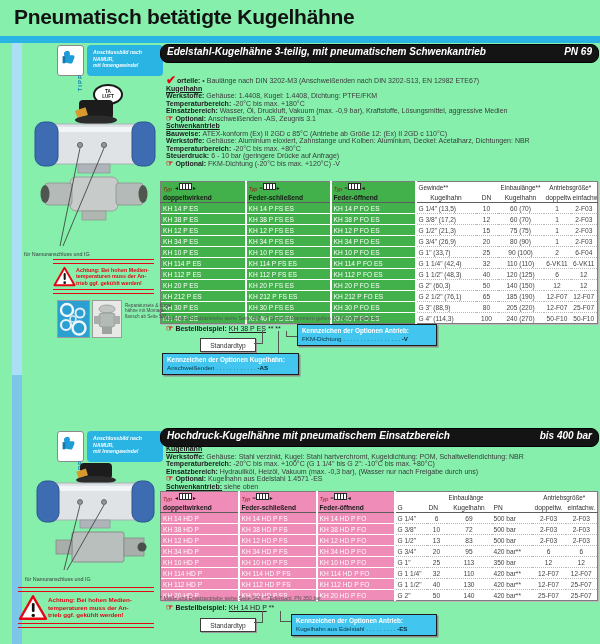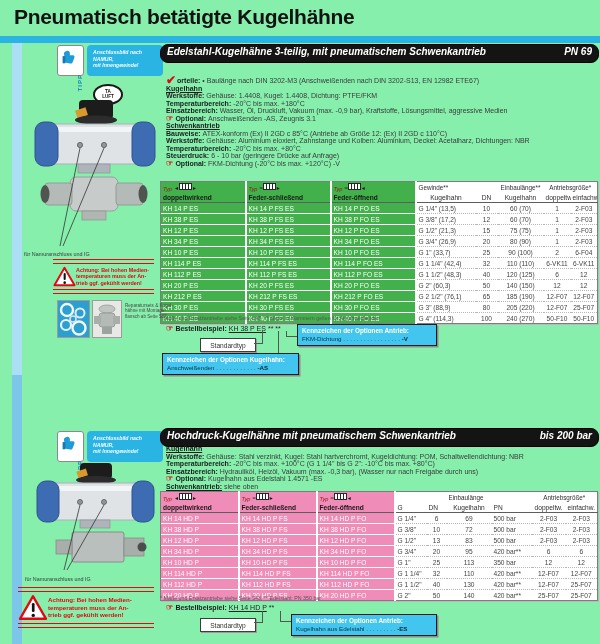--- a/index.html
+++ b/index.html
@@ -394,22 +394,22 @@
       </svg>
       <span class="tipp-vert">TIPP</span>
     </div>
     <div class="tipp-bubble">
       <span>Anschlussbild nach NAMUR,</span><br>
       <span>mit Innengewinde!</span>
     </div>
   </div>
 
   <div class="abs secbar" style="left:160px;top:428px;">
-    <span>Hochdruck-Kugelhähne mit pneumatischem Schwenkantrieb</span>
-    <span>bis 200 bar</span>
+    <span>Hochdruck-Kugelhähne mit pneumatischem Einsatzbereich</span>
+    <span>bis 400 bar</span>
   </div>
 
   <div class="abs specs" style="left:166px;top:445px;">
     <div class="spec-heading">Kugelhahn</div>
     <div id="s2specs">
         <div class="spec-line"><span class="lbl">Werkstoffe: </span><span>Gehäuse: Stahl verzinkt, Kugel: Stahl hartverchromt, Kugeldichtung: POM, Schaltwellendichtung: NBR</span></div>
         <div class="spec-line"><span class="lbl">Temperaturbereich: </span><span>-20°C bis max. +100°C (G 1 1/4" bis G 2": -10°C bis max. +80°C)</span></div>
         <div class="spec-line"><span class="lbl">Einsatzbereich: </span><span>Hydrauliköl, Heizöl, Vakuum (max. -0,3 bar), (Wasser nur nach Freigabe durch uns)</span></div>
         <div class="spec-line"><span class="hand">☞ </span><span class="lbl">Optional: </span><span>Kugelhahn aus Edelstahl 1.4571 -ES</span></div>
       </div>

